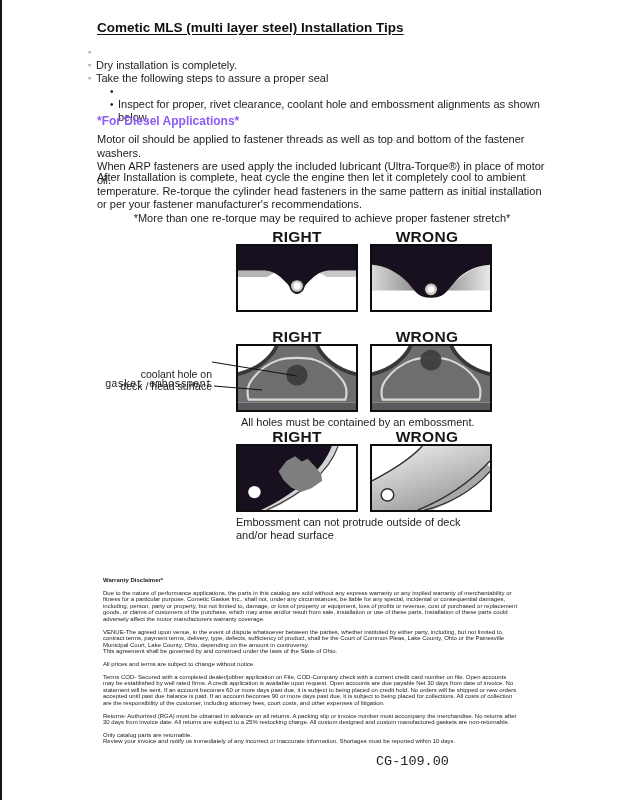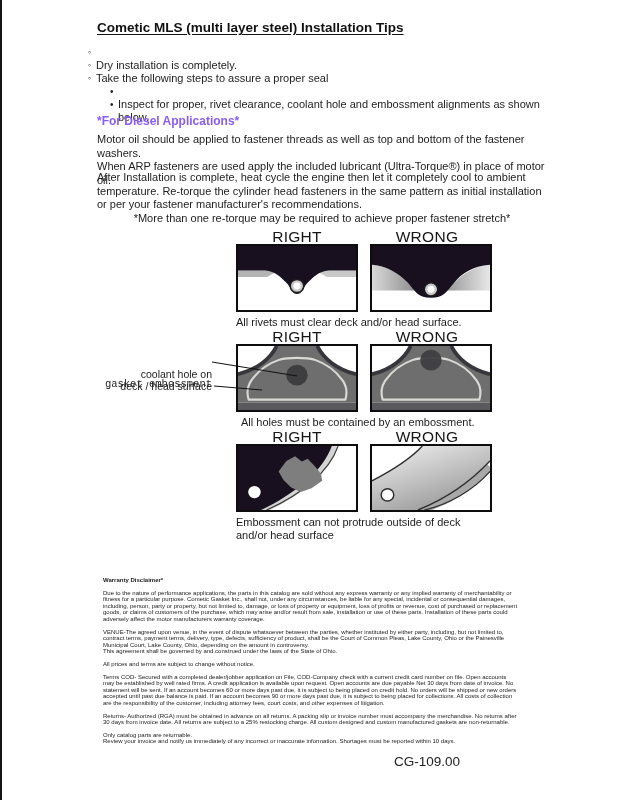--- a/index.html
+++ b/index.html
@@ -23,40 +23,40 @@
   .sub .marker{font-size:10px;}
 
   .diesel-heading{left:97px;top:114px;font-size:12px;font-weight:700;color:#8b5cf6;}
   .para{left:97px;font-size:11px;line-height:13.5px;color:#1c1c1c;width:450px;}
   .p1{top:133px;}
   .p2{top:171px;}
   .note{top:212px;text-align:center;}
 
   .diag-row{left:236px;width:256px;}
   .r1{top:229px;} .r2{top:329px;} .r3{top:429px;}
-  .diag-headers{display:flex;gap:8px;height:15px;}
+  .diag-headers{display:flex;gap:8px;height:15px;font-weight:bold;}
   .diag-headers span{
     width:122px;text-align:center;font-size:15.5px;letter-spacing:.3px;color:#161616;line-height:15px;
   }
   .diag-boxes{display:flex;gap:12px;}
   .box{width:118px;height:64px;border:2px solid #0d0d0d;background:#fff;}
   .box svg{display:block;width:118px;height:64px;}
   .caption{font-size:11px;line-height:12.5px;color:#1c1c1c;margin-top:4px;}
   .cap2{margin-left:5px;}
 
   .anno{font-size:10.5px;line-height:11.5px;color:#1c1c1c;text-align:right;}
   .anno-coolant{left:100px;top:341px;width:112px;margin-top:28px;}
   .anno-emboss{left:92px;top:379px;width:120px;font-family:Liberation Mono, monospace;}
   .pointer-overlay{left:110px;top:338px;}
 
   .disclaimer{left:103px;top:577px;width:416px;font-size:6px;line-height:6.6px;color:#222;}
   .disclaimer .d-title{font-weight:700;margin-bottom:6px;}
   .disclaimer p{margin:0 0 6px 0;white-space:pre-line;}
 
-  .part-number{left:394px;top:754px;font-size:13.5px;color:#222;}
+  .part-number{left:376px;top:754px;font-size:13.5px;color:#222;font-family:Liberation Mono, monospace;}
 </style>
 </head>
 <body>
 
 <div class="left-scan-line"></div>
 
 <div class="abs doc-title">Cometic MLS (multi layer steel) Installation Tips</div>
 
 <div class="abs tips">
   <div class="bullet-row">
@@ -118,21 +118,20 @@
         <rect width="122" height="68" fill="#ffffff"></rect>
         <path d="M0,20 C16,21.5 27,29 37,39 L44,47.5 L0,47.5 Z" fill="url(#gwL)"></path>
         <path d="M122,20 C106,21.5 95,29 85,39 L78,47.5 L122,47.5 Z" fill="url(#gwR)"></path>
         <rect x="0" y="47.5" width="122" height="20.5" fill="#ffffff"></rect>
         <path d="M0,0 L122,0 L122,20 C104,21.5 93,29 85,39 C77,48.5 74,55 61,55 C48,55 45,48.5 37,39 C27,29 16,21.5 0,20 Z" fill="#18101e"></path>
         <circle cx="61" cy="46" r="7" fill="#c9c9c9" stroke="#1c1c1c" stroke-width="1.6"></circle>
         <circle cx="61" cy="46" r="3.6" fill="#ffffff"></circle>
       </svg>
     </div>
   </div>
-  <div class="caption">All rivets must clear deck and/or head surface.</div>
 </div>
 
 <div class="abs diag-row r2">
   <div class="diag-headers">
     <span>RIGHT</span>
     <span>WRONG</span>
   </div>
   <div class="diag-boxes">
     <div class="box">
       <svg viewBox="0 0 122 68" preserveAspectRatio="none">

